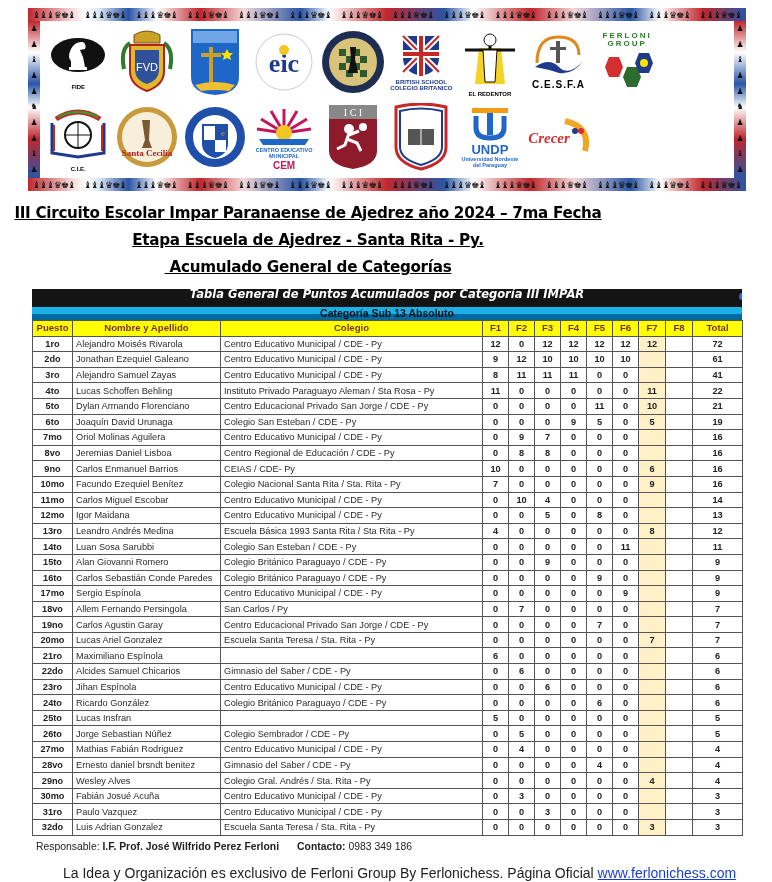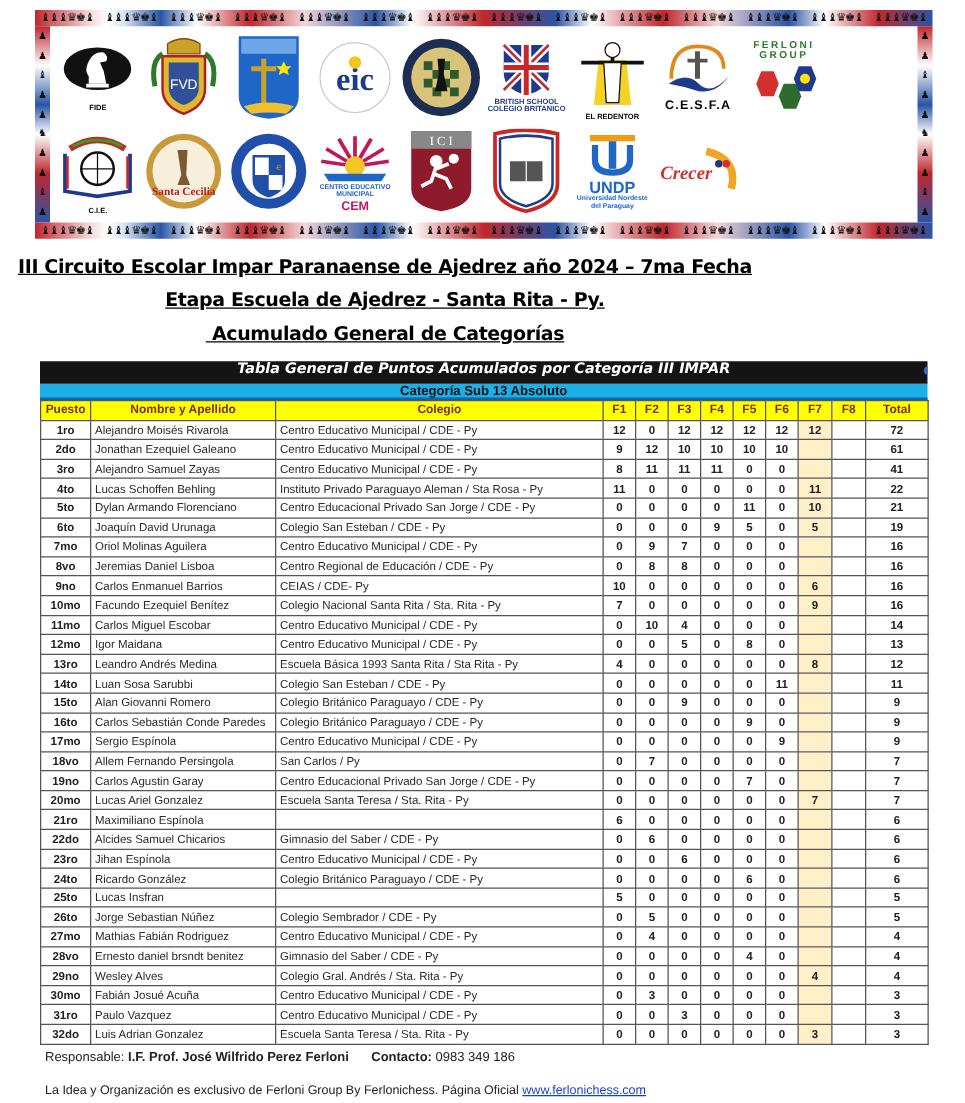--- a/index.html
+++ b/index.html
@@ -46,37 +46,37 @@
   .sheet { position: absolute; left: 32px; top: 289px; width: 710px; }
   .bar-title {
     height: 18px; background: #141414; color: #fff; font-weight: bold; font-size: 11.5px;
     text-align: center; line-height: 11px; overflow: hidden; font-family: "DejaVu Sans", sans-serif;
     position: relative;
     font-style: italic;
   }
   .bar-title .dot { position: absolute; right: -4px; top: 4px; width: 7px; height: 7px; border-radius: 50%; background: #2a6bd6; }
   .bar-cat {
     height: 13px; background: #1cb0e8; color: #111; font-weight: bold; font-size: 10.5px;
-    text-align: center; line-height: 13px; border-bottom: 2px solid #0369a1;
+    text-align: center; line-height: 13px; border-bottom: 6px solid #0369a1;
   }
   table { border-collapse: collapse; width: 710px; table-layout: fixed; }
   th, td { border: 1px solid #555; height: 15.6px; font-size: 9.2px; line-height: 14px; padding: 0 3px; white-space: nowrap; overflow: hidden; }
   th { background: #ffff00; color: #7b2f18; font-weight: bold; text-align: center; font-size: 9.6px; }
   td.pos { font-weight: bold; text-align: center; color: #222; }
   td.name, td.school { color: #2b2b2b; }
   td.num { text-align: center; font-weight: bold; color: #222; }
   td.f7 { background: #fff0c8; }
   td.total { text-align: center; font-weight: bold; color: #222; }
 
   
   .footer { position: absolute; left: 36px; top: 840px; font-size: 10.4px; color: #222; }
   .footer .line1 { line-height: 14px; }
   .footer .line1 b { font-weight: bold; }
   .footer .gap { display: inline-block; width: 18px; }
-  .footer .line2 { margin-top: 13px; font-size: 10px; line-height: 12px; }
+  .footer .line2 { margin-top: 13px; font-size: 14px; line-height: 12px; margin-left: 27px; }
   .footer a { color: #1a3fd0; text-decoration: underline; }
 </style>
 </head>
 <body>
 
 <div class="banner">
   <div class="strip-h top">
     <span>♝♝♝♛♚♝</span>
       <span>♝♝♝♛♚♝</span>
       <span>♝♝♝♛♚♝</span>

